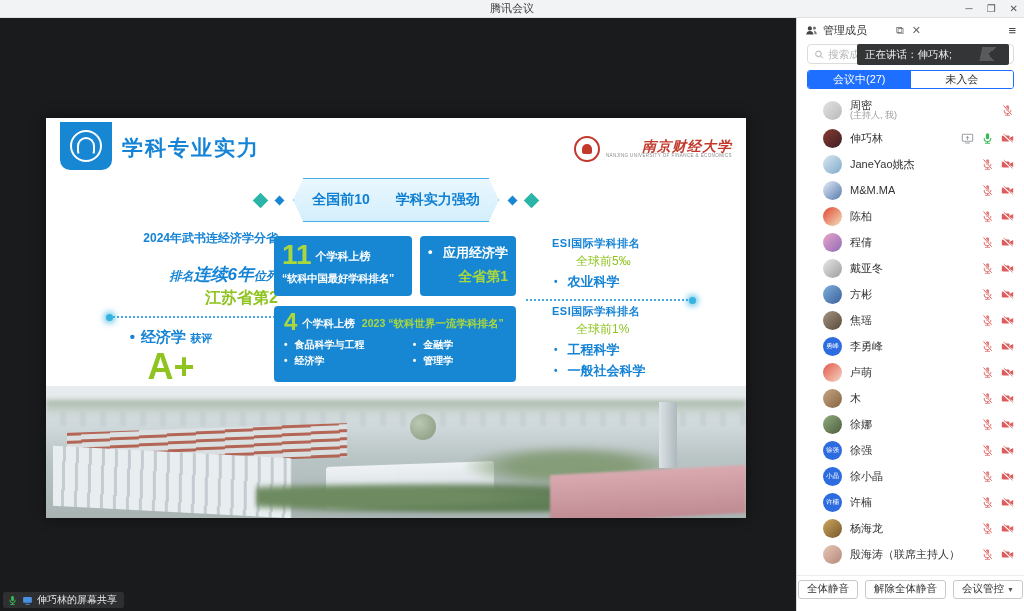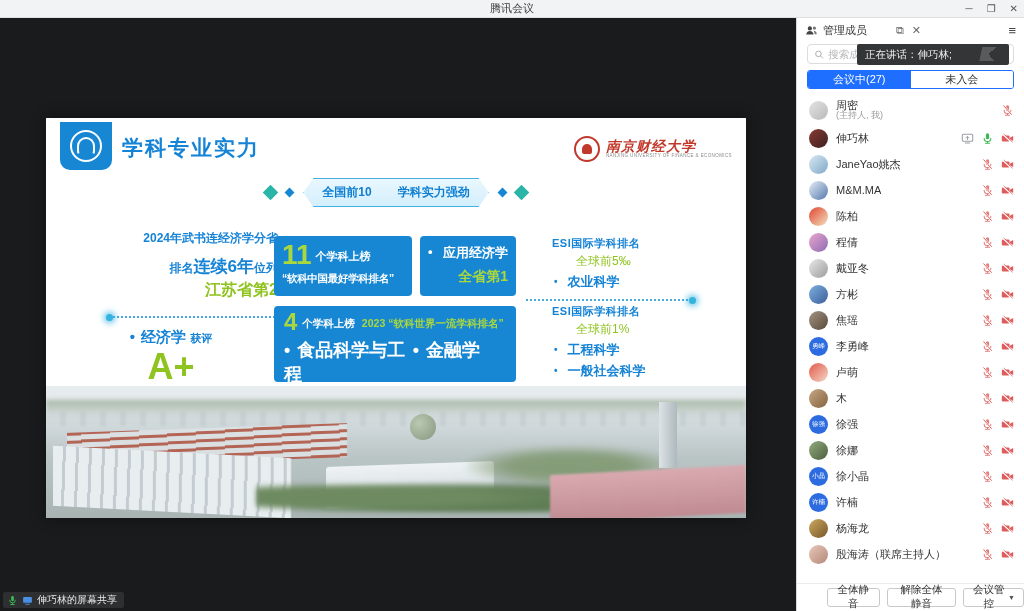--- a/index.html
+++ b/index.html
@@ -16,38 +16,38 @@
   .meeting { position:absolute; left:0; top:18px; width:796px; height:593px; background:#1a1b1c; overflow:hidden; }
 
   .slide { position:absolute; left:46px; top:100px; width:700px; height:400px; background:#ffffff; box-shadow:0 0 14px rgba(0,0,0,.45); overflow:hidden; }
 
   .slide-badge { position:absolute; left:14px; top:4px; width:52px; height:48px; background:#1787d3; border-radius:0 0 10px 10px; display:flex; align-items:center; justify-content:center; }
   .badge-ring { width:32px; height:32px; border:2px solid #fff; border-radius:50%; display:flex; align-items:center; justify-content:center; }
   .badge-core { width:18px; height:18px; border:2px solid #fff; border-radius:50% 50% 4px 4px; border-bottom-color:transparent; }
 
   .slide-title { position:absolute; left:76px; top:16px; font-size:21px; font-weight:bold; color:#1583d6; letter-spacing:2px; }
 
-  .uni-logo { position:absolute; right:14px; top:18px; display:flex; align-items:center; gap:6px; }
+  .uni-logo { position:absolute; right:14px; top:18px; display:flex; align-items:center; gap:6px;text-align:right; }
   .seal { width:26px; height:26px; border:2px solid #c2392b; border-radius:50%; position:relative; }
   .seal::after { content:""; position:absolute; left:6px; top:6px; width:10px; height:10px; background:#c2392b; border-radius:50% 50% 2px 2px; }
   .uni-text { display:flex; flex-direction:column; line-height:1.1; }
   .uni-name { font-family:"Liberation Serif",serif; font-style:italic; font-weight:bold; font-size:14px; color:#c2392b; letter-spacing:1px; }
   .uni-sub { font-size:4.5px; color:#8a8a8a; letter-spacing:.4px; }
 
   .banner-row { position:absolute; left:0; top:60px; width:100%; display:flex; align-items:center; justify-content:center; gap:10px; }
   .dia { width:11px; height:11px; transform:rotate(45deg); }
   .dia.teal { background:#2ab5a8; }
   .dia.blue { background:#1787d3; }
   .dia.small { width:7px; height:7px; }
-  .banner-pill { background:linear-gradient(180deg,#eaf7fe,#d3effc); border:1px solid #45b0e6; color:#0e7fd2; font-weight:bold; font-size:12px; padding:5px 18px; clip-path:polygon(10px 0,calc(100% - 10px) 0,100% 50%,calc(100% - 10px) 100%,10px 100%,0 50%); display:flex; gap:26px; }
+  .banner-pill { background:linear-gradient(180deg,#eaf7fe,#d3effc); border:1px solid #45b0e6; color:#0e7fd2; font-weight:bold; font-size:14px; padding:12px 18px; clip-path:polygon(10px 0,calc(100% - 10px) 0,100% 50%,calc(100% - 10px) 100%,10px 100%,0 50%); display:flex; gap:26px; }
 
   
   .left-col { position:absolute; left:18px; top:112px; width:214px; text-align:right; color:#1583d6; }
   .lc1 { font-size:12px; font-weight:bold; }
-  .lc2 { font-size:12px; font-weight:bold; margin-top:8px; }
+  .lc2 { font-size:12px; font-weight:bold; margin-top:16px;font-style:italic; }
   .lc2 .big { font-size:17px; }
   .lc3 { font-size:16px; font-weight:bold; color:#8fc31f; margin-top:2px; }
   .dotline { position:absolute; border-top:2px dotted #49a8e0; }
   .dotline .enddot { position:absolute; top:-4px; width:7px; height:7px; border-radius:50%; background:#35b3e0; box-shadow:0 0 6px 2px rgba(53,179,224,.8); }
   .dl-left { left:64px; top:198px; width:168px; }
   .dl-left .enddot { left:-4px; }
   .dl-right { left:480px; top:181px; width:166px; }
   .dl-right .enddot { right:-4px; }
   .lc-bullet { position:absolute; left:18px; top:210px; width:214px; text-align:center; font-weight:bold; color:#1583d6; font-size:15px; }
   .lc-bullet .dot { margin-right:6px; }
@@ -63,21 +63,21 @@
   .boxA .sub { font-size:10.5px; font-weight:bold; margin-top:5px; letter-spacing:-.3px; }
   .boxB { left:374px; top:118px; width:96px; height:60px; padding:8px 8px; text-align:right; }
   .boxB .b1 { font-size:13px; font-weight:bold; }
   .boxB .b1 .dot { float:left; }
   .boxB .b2 { font-size:14px; font-weight:bold; color:#aad83c; margin-top:6px; }
   .boxC { left:228px; top:188px; width:242px; height:76px; padding:5px 10px; }
   .boxC .head { display:flex; align-items:flex-end; gap:5px; }
   .boxC .num { font-size:24px; font-weight:bold; color:#aad83c; line-height:.9; }
   .boxC .suffix { font-size:10.5px; font-weight:bold; padding-bottom:2px; }
   .boxC .year { font-size:10.5px; font-weight:bold; color:#aad83c; padding-bottom:2px; margin-left:2px; }
-  .boxC .grid { display:grid; grid-template-columns:58% 42%; row-gap:2px; margin-top:5px; font-size:18px; font-weight:bold; }
+  .boxC .grid { display:grid; grid-template-columns:58% 42%; row-gap:2px; margin-top:5px; font-size:10px; font-weight:bold; }
   .boxC .grid span .dot { margin-right:7px; }
 
   
   .esi { position:absolute; left:506px; width:180px; color:#1583d6; }
   .esi-top { top:118px; }
   .esi-bot { top:186px; }
   .esi .t { font-size:11px; font-weight:bold; letter-spacing:.5px; }
   .esi .r { font-size:12px; font-weight:normal; color:#8fc31f; margin:2px 0 3px 24px; }
   .esi .b { font-size:13px; font-weight:bold; margin:3px 0 0 2px; }
   .esi .b .dot { margin-right:10px; font-size:10px; vertical-align:1px; }
@@ -115,30 +115,30 @@
 
   .toast { position:absolute; left:60px; top:4px; width:152px; height:21px; background:#333537; border-radius:2px; color:#f0f0f0; font-size:10.5px; display:flex; align-items:center; padding:0 8px; z-index:5; overflow:hidden; }
   .toast .wm { position:absolute; right:6px; top:3px; width:22px; height:14px; opacity:.18; background:linear-gradient(135deg,#fff 0 40%,transparent 40%),linear-gradient(45deg,#fff 0 40%,transparent 40%); transform:skewX(-12deg); }
 
   .p-tabs { display:flex; margin:2px 10px 4px 10px; height:19px; border:1px solid #1e6eff; border-radius:3px; overflow:hidden; }
   .p-tab { flex:1; display:flex; align-items:center; justify-content:center; font-size:11px; cursor:default; }
   .p-tab.active { background:#1e6eff; color:#fff; }
   .p-tab.idle { background:#fff; color:#333; }
 
   .member-list { height:497px; overflow:hidden; padding:2px 0 0 0; }
-  .member-row { height:26px; display:flex; align-items:center; padding:0 10px 0 12px; gap:8px; }
+  .member-row { height:26px; display:flex; align-items:center; padding:0 10px 0 26px; gap:8px; }
   .member-row.has-sub { height:30px; }
   .avatar { width:19px; height:19px; border-radius:50%; flex:0 0 auto; display:flex; align-items:center; justify-content:center; color:#fff; font-size:6.5px; overflow:hidden; }
   .m-text { display:flex; flex-direction:column; line-height:1.1; overflow:hidden; }
   .m-name { font-size:11px; color:#333; white-space:nowrap; }
   .m-sub { font-size:9px; color:#9a9a9a; }
   .m-icons { margin-left:auto; display:flex; align-items:center; gap:7px; }
   .ic { width:13px; height:13px; display:block; }
 
-  .p-footer { position:absolute; left:0; bottom:1px; width:100%; height:27px; background:#fff; border-top:1px solid #ececec; display:flex; align-items:center; justify-content:center; gap:7px;padding-left:30px; }
+  .p-footer { position:absolute; left:0; bottom:9px; width:100%; height:27px; background:#fff; border-top:1px solid #ececec; display:flex; align-items:center; justify-content:center; gap:7px; }
   .pf-btn { height:19px; border:1px solid #c9c9c9; border-radius:3px; background:#fff; color:#333; font-size:10.5px; padding:0 8px; display:flex; align-items:center; gap:3px; font-family:inherit; cursor:default; }
   .pf-btn .chev { font-size:7px; color:#555; }
 </style>
 </head>
 <body>
 
 <div class="stage">
 
   <div class="titlebar">
     <span class="wtitle">腾讯会议</span>
@@ -551,45 +551,45 @@
   </svg>
             <svg class="ic" viewBox="0 0 16 16">
     <rect x="1" y="4.2" width="9.6" height="7.6" rx="1.5" fill="#e05c5c"></rect>
     <path d="M11 7.2l4-2.4v6.4l-4-2.4z" fill="#e05c5c"></path>
     <path d="M2.6 3l11 10.2" stroke="#fff" stroke-width="1.8"></path>
     <path d="M3.4 2.5l11 10.2" stroke="#e05c5c" stroke-width="1"></path>
   </svg>
           </span>
   </div>
         <div class="member-row">
+    <span class="avatar" style="background: linear-gradient(135deg, rgb(147, 173, 128), rgb(76, 92, 60));"></span>
+    <span class="m-text">
+      <span class="m-name">徐娜</span>
+
+    </span>
+    <span class="m-icons">
+            <svg class="ic" viewBox="0 0 16 16">
+    <rect x="6" y="1.6" width="4" height="7.4" rx="2" fill="#e27d7d"></rect>
+    <path d="M3.9 7.6a4.1 4.1 0 0 0 8.2 0" fill="none" stroke="#e27d7d" stroke-width="1.3" stroke-linecap="round"></path>
+    <path d="M8 11.7v2.1M5.4 13.8h5.2" stroke="#e27d7d" stroke-width="1.3" stroke-linecap="round"></path>
+    <path d="M3.4 2.2l9.4 10.6" stroke="#fff" stroke-width="2.4"></path>
+    <path d="M3.4 2.2l9.4 10.6" stroke="#e05c5c" stroke-width="1.2" stroke-linecap="round"></path>
+  </svg>
+            <svg class="ic" viewBox="0 0 16 16">
+    <rect x="1" y="4.2" width="9.6" height="7.6" rx="1.5" fill="#e05c5c"></rect>
+    <path d="M11 7.2l4-2.4v6.4l-4-2.4z" fill="#e05c5c"></path>
+    <path d="M2.6 3l11 10.2" stroke="#fff" stroke-width="1.8"></path>
+    <path d="M3.4 2.5l11 10.2" stroke="#e05c5c" stroke-width="1"></path>
+  </svg>
+          </span>
+  </div>
+        <div class="member-row">
     <span class="avatar" style="background: rgb(45, 108, 224);">徐强</span>
     <span class="m-text">
       <span class="m-name">徐强</span>
-
-    </span>
-    <span class="m-icons">
-            <svg class="ic" viewBox="0 0 16 16">
-    <rect x="6" y="1.6" width="4" height="7.4" rx="2" fill="#e27d7d"></rect>
-    <path d="M3.9 7.6a4.1 4.1 0 0 0 8.2 0" fill="none" stroke="#e27d7d" stroke-width="1.3" stroke-linecap="round"></path>
-    <path d="M8 11.7v2.1M5.4 13.8h5.2" stroke="#e27d7d" stroke-width="1.3" stroke-linecap="round"></path>
-    <path d="M3.4 2.2l9.4 10.6" stroke="#fff" stroke-width="2.4"></path>
-    <path d="M3.4 2.2l9.4 10.6" stroke="#e05c5c" stroke-width="1.2" stroke-linecap="round"></path>
-  </svg>
-            <svg class="ic" viewBox="0 0 16 16">
-    <rect x="1" y="4.2" width="9.6" height="7.6" rx="1.5" fill="#e05c5c"></rect>
-    <path d="M11 7.2l4-2.4v6.4l-4-2.4z" fill="#e05c5c"></path>
-    <path d="M2.6 3l11 10.2" stroke="#fff" stroke-width="1.8"></path>
-    <path d="M3.4 2.5l11 10.2" stroke="#e05c5c" stroke-width="1"></path>
-  </svg>
-          </span>
-  </div>
-        <div class="member-row">
-    <span class="avatar" style="background: linear-gradient(135deg, rgb(147, 173, 128), rgb(76, 92, 60));"></span>
-    <span class="m-text">
-      <span class="m-name">徐娜</span>
 
     </span>
     <span class="m-icons">
             <svg class="ic" viewBox="0 0 16 16">
     <rect x="6" y="1.6" width="4" height="7.4" rx="2" fill="#e27d7d"></rect>
     <path d="M3.9 7.6a4.1 4.1 0 0 0 8.2 0" fill="none" stroke="#e27d7d" stroke-width="1.3" stroke-linecap="round"></path>
     <path d="M8 11.7v2.1M5.4 13.8h5.2" stroke="#e27d7d" stroke-width="1.3" stroke-linecap="round"></path>
     <path d="M3.4 2.2l9.4 10.6" stroke="#fff" stroke-width="2.4"></path>
     <path d="M3.4 2.2l9.4 10.6" stroke="#e05c5c" stroke-width="1.2" stroke-linecap="round"></path>
   </svg>

